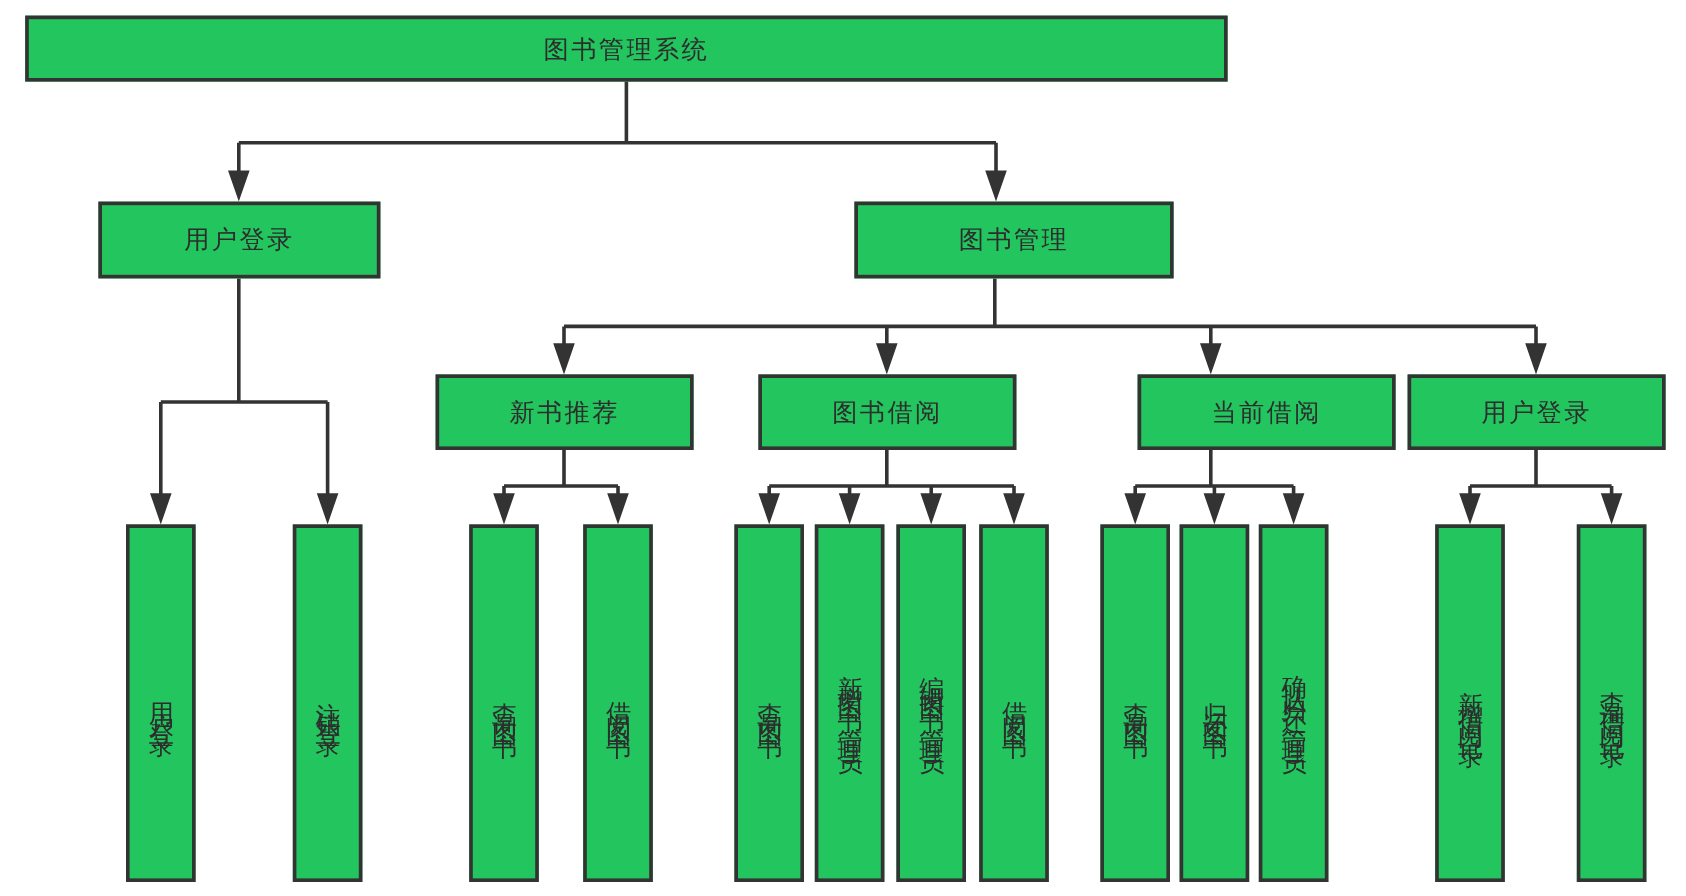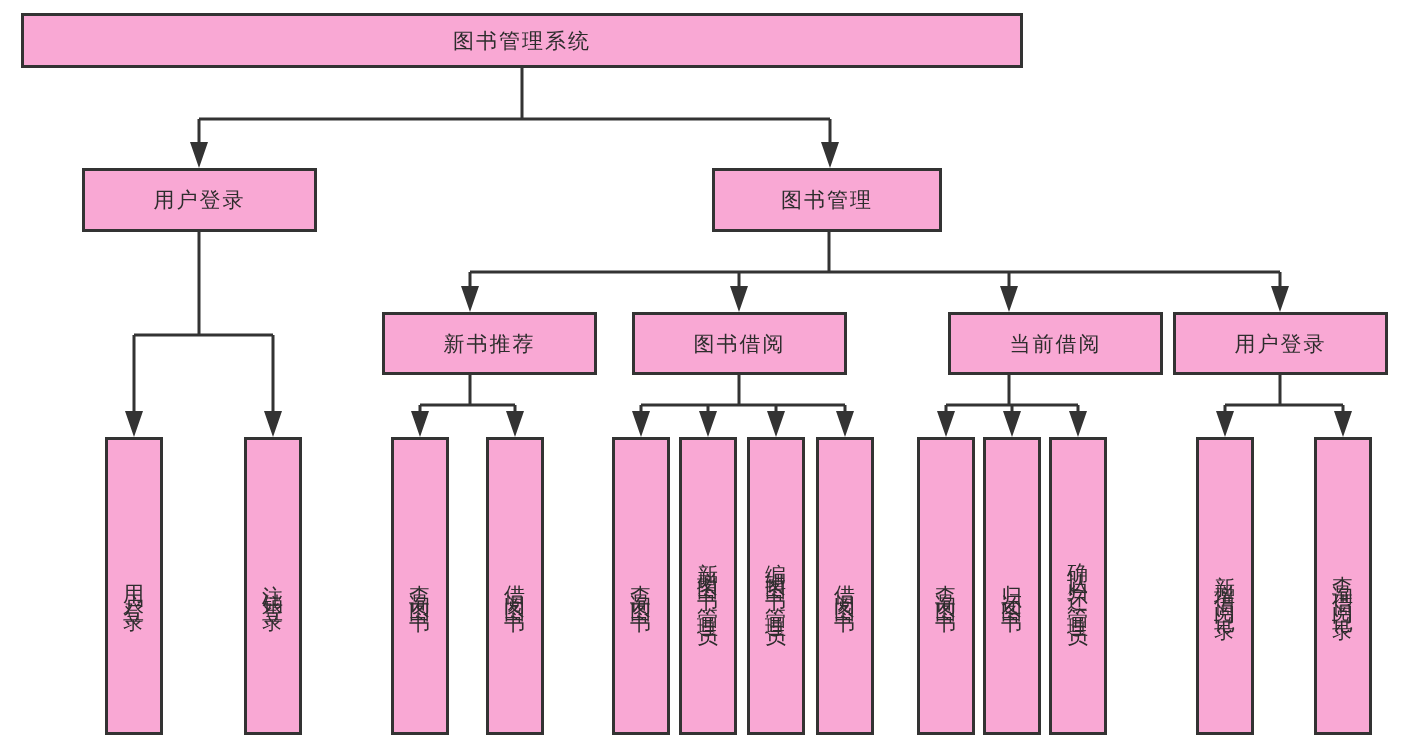--- a/index.html
+++ b/index.html
@@ -19,21 +19,21 @@
     position: absolute;
     left: 0;
     top: 0;
     width: 1405px;
     height: 747px;
   }
   .node {
     position: absolute;
     box-sizing: border-box;
     border: 3px solid #333333;
-    background: #f9a8d4;
+    background: #22c55e;
     display: flex;
     align-items: center;
     justify-content: center;
     color: #2d2d2d;
   }
   .h-node span {
     font-size: 21px;
     letter-spacing: 2px;
     white-space: nowrap;
   }
@@ -105,25 +105,25 @@
     </g>
   </svg>
 
   <div class="node h-node root-node">
     <span>图书管理系统</span>
   </div>
 
   <div class="node h-node lvl2-node" style="left:82px;width:235px;">
     <span>用户登录</span>
   </div>
-  <div class="node h-node lvl2-node" style="left:712px;width:230px;">
+  <div class="node h-node lvl2-node" style="left:712px;width:266px;">
     <span>图书管理</span>
   </div>
 
-  <div class="node h-node lvl3-node" style="left:382px;font-family:Liberation Serif, serif;">
+  <div class="node h-node lvl3-node" style="left:363px;font-family:Liberation Serif, serif;">
     <span>新书推荐</span>
   </div>
   <div class="node h-node lvl3-node" style="left:632px;">
     <span>图书借阅</span>
   </div>
   <div class="node h-node lvl3-node" style="left:948px;">
     <span>当前借阅</span>
   </div>
   <div class="node h-node lvl3-node" style="left:1173px;">
     <span>用户登录</span>

